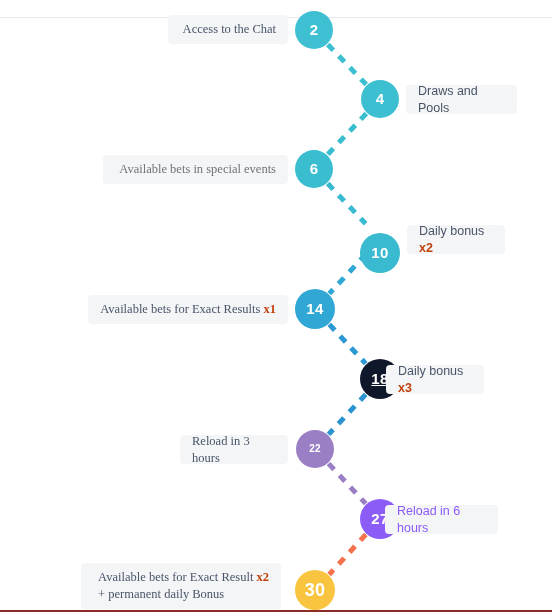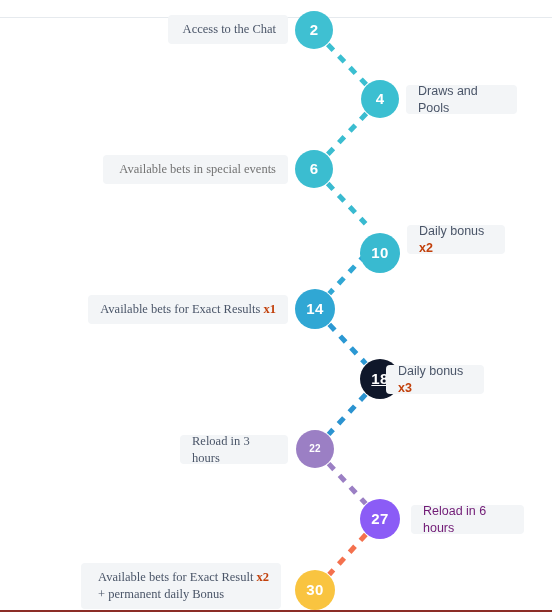--- a/index.html
+++ b/index.html
@@ -127,31 +127,31 @@
       </div>
       <div class="node" style="left: 360px; top: 359px; width: 40px; height: 40px; background: #0f172a; font-size: 15px; text-decoration: underline;">
         <span class="node-label-text">18</span>
       </div>
       <div class="node" style="left: 296px; top: 430px; width: 38px; height: 38px; background: rgb(155, 127, 196); font-size: 10px;">
         <span class="node-label-text">22</span>
       </div>
       <div class="node" style="left: 360px; top: 499px; width: 40px; height: 40px; background: #8b5cf6; font-size: 15px;">
         <span class="node-label-text">27</span>
       </div>
-      <div class="node" style="left: 295px; top: 570px; width: 40px; height: 40px; background: rgb(249, 196, 64); font-size: 15px; text-align: right;">
+      <div class="node" style="left: 295px; top: 570px; width: 40px; height: 40px; background: rgb(249, 196, 64); font-size: 18px; text-align: right;">
         <span class="node-label-text">30</span>
       </div>
     </div>
   <div id="labels-layer">
       <div class="label-box side-left" style="left: 168px; top: 15px; width: 120px; height: 29px; background: rgb(243, 245, 247); color: rgb(74, 85, 104);"><span>Access to the Chat</span></div>
       <div class="label-box side-right" style="left: 406px; top: 85px; width: 111px; height: 29px; background: rgb(243, 245, 247); color: rgb(74, 85, 104);"><span>Draws and Pools</span></div>
       <div class="label-box side-left" style="left: 103px; top: 155px; width: 185px; height: 29px; background: rgb(243, 245, 247); color: #737373;"><span>Available bets in special events</span></div>
       <div class="label-box side-right" style="left: 407px; top: 225px; width: 98px; height: 29px; background: rgb(243, 245, 247); color: rgb(74, 85, 104);"><span>Daily bonus <b>x2</b></span></div>
       <div class="label-box side-left" style="left: 88px; top: 295px; width: 200px; height: 29px; background: rgb(243, 245, 247); color: rgb(74, 85, 104);"><span>Available bets for Exact Results <b>x1</b></span></div>
       <div class="label-box side-right" style="left: 386px; top: 365px; width: 98px; height: 29px; background: rgb(243, 245, 247); color: rgb(74, 85, 104);"><span>Daily bonus <b>x3</b></span></div>
       <div class="label-box side-left" style="left: 180px; top: 435px; width: 108px; height: 29px; background: rgb(243, 245, 247); color: rgb(74, 85, 104);"><span>Reload in 3 hours</span></div>
-      <div class="label-box side-right" style="left: 411px; top: 505px; width: 113px; height: 29px; background: rgb(243, 245, 247); color: #701a75;"><span>Reload in 6 hours</span></div>
+      <div class="label-box side-right" style="left: 385px; top: 505px; width: 113px; height: 29px; background: rgb(243, 245, 247); color: #8b5cf6;"><span>Reload in 6 hours</span></div>
       <div class="label-box side-left" style="left: 81px; top: 563px; width: 200px; height: 46px; background: rgb(243, 245, 247); color: rgb(74, 85, 104);"><span>Available bets for Exact Result <b>x2</b>
 + permanent daily Bonus</span></div>
     </div>
 
   <div class="bottom-divider"></div>
 </div>
 
 </body></html>

